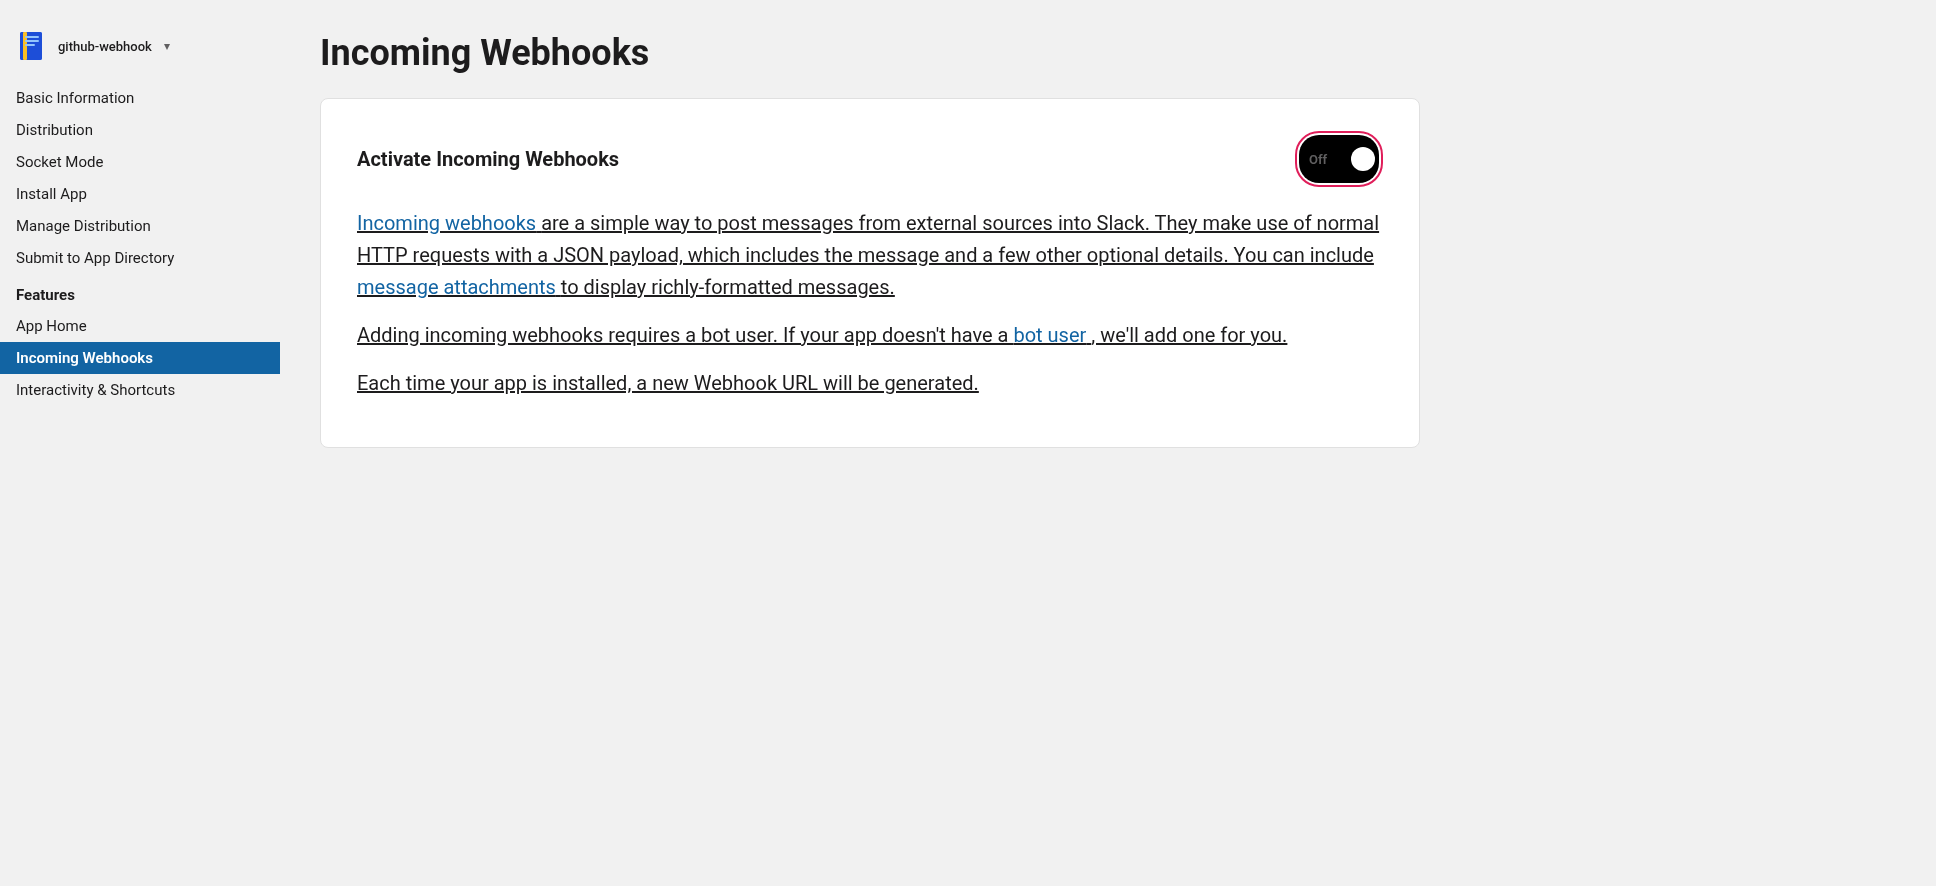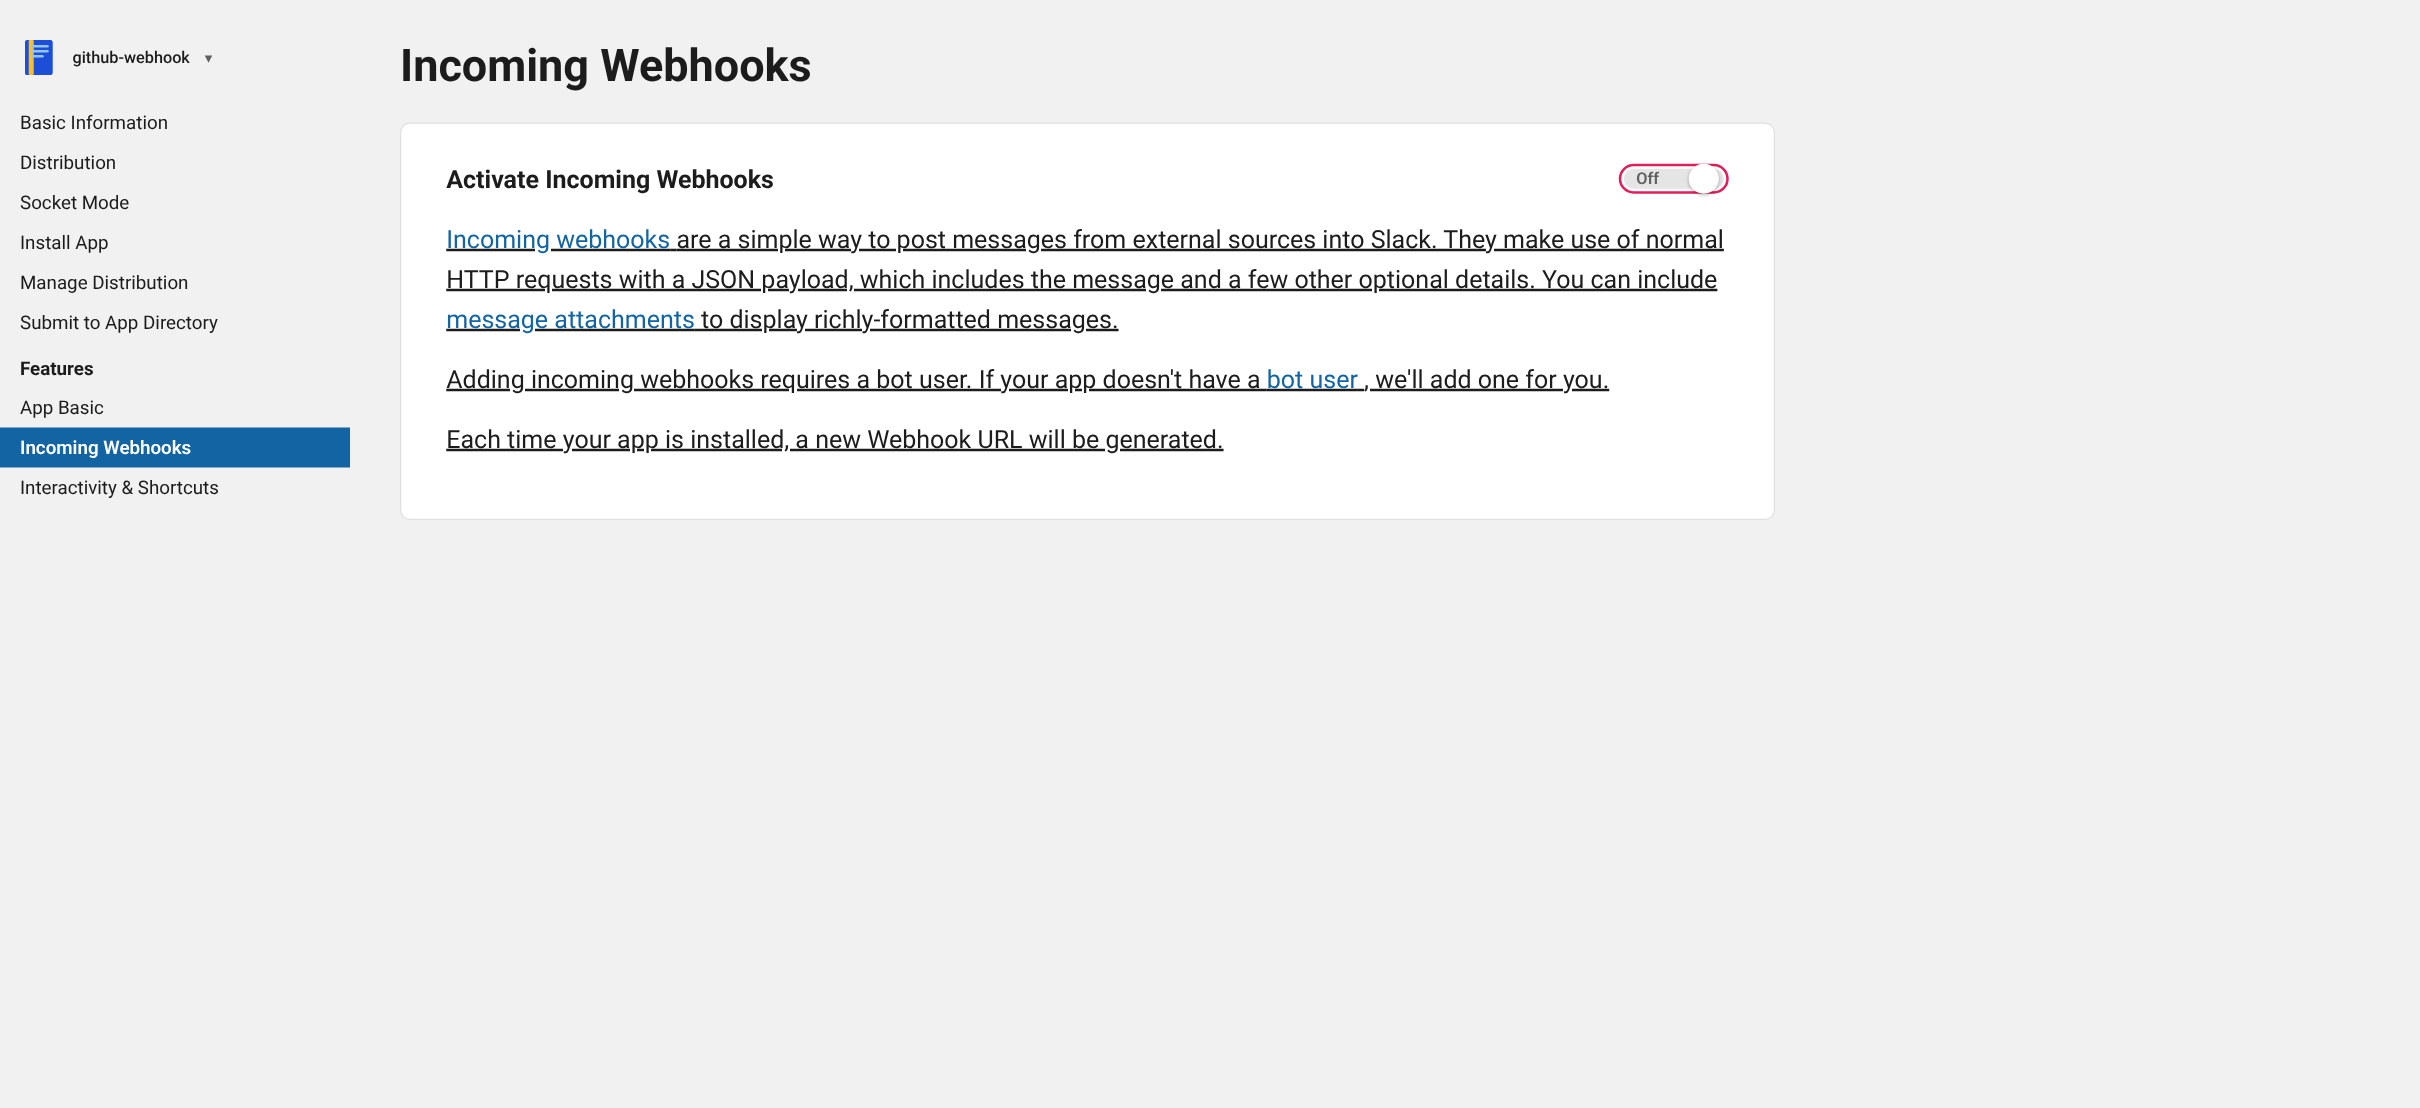--- a/index.html
+++ b/index.html
@@ -116,22 +116,22 @@
       display: flex;
       align-items: center;
       border: 2px solid #e01e5a;
       border-radius: 24px;
       padding: 2px;
     }
 
     .toggle-track {
       position: relative;
       width: 80px;
-      height: 16px;
-      background-color: #e5e5e5;
+      height: 48px;
+      background-color: #000000;
       border-radius: 20px;
       display: flex;
       align-items: center;
       cursor: pointer;
     }
 
     .toggle-knob {
       position: absolute;
       right: 4px;
       width: 24px;
@@ -192,21 +192,21 @@
 
   <a class="sidebar-item">Basic Information</a>
   <a class="sidebar-item">Distribution</a>
   <a class="sidebar-item">Socket Mode</a>
   <a class="sidebar-item">Install App</a>
   <a class="sidebar-item">Manage Distribution</a>
   <a class="sidebar-item">Submit to App Directory</a>
 
   <div class="sidebar-section-label">Features</div>
 
-  <a class="sidebar-item">App Basic</a>
+  <a class="sidebar-item">App Home</a>
   <a class="sidebar-item active">Incoming Webhooks</a>
   <a class="sidebar-item">Interactivity &amp; Shortcuts</a>
 </div>
 
 <div class="main-content">
   <h1 class="page-title">Incoming Webhooks</h1>
 
   <div class="card">
     <div class="card-header">
       <h2 class="card-title">Activate Incoming Webhooks</h2>

